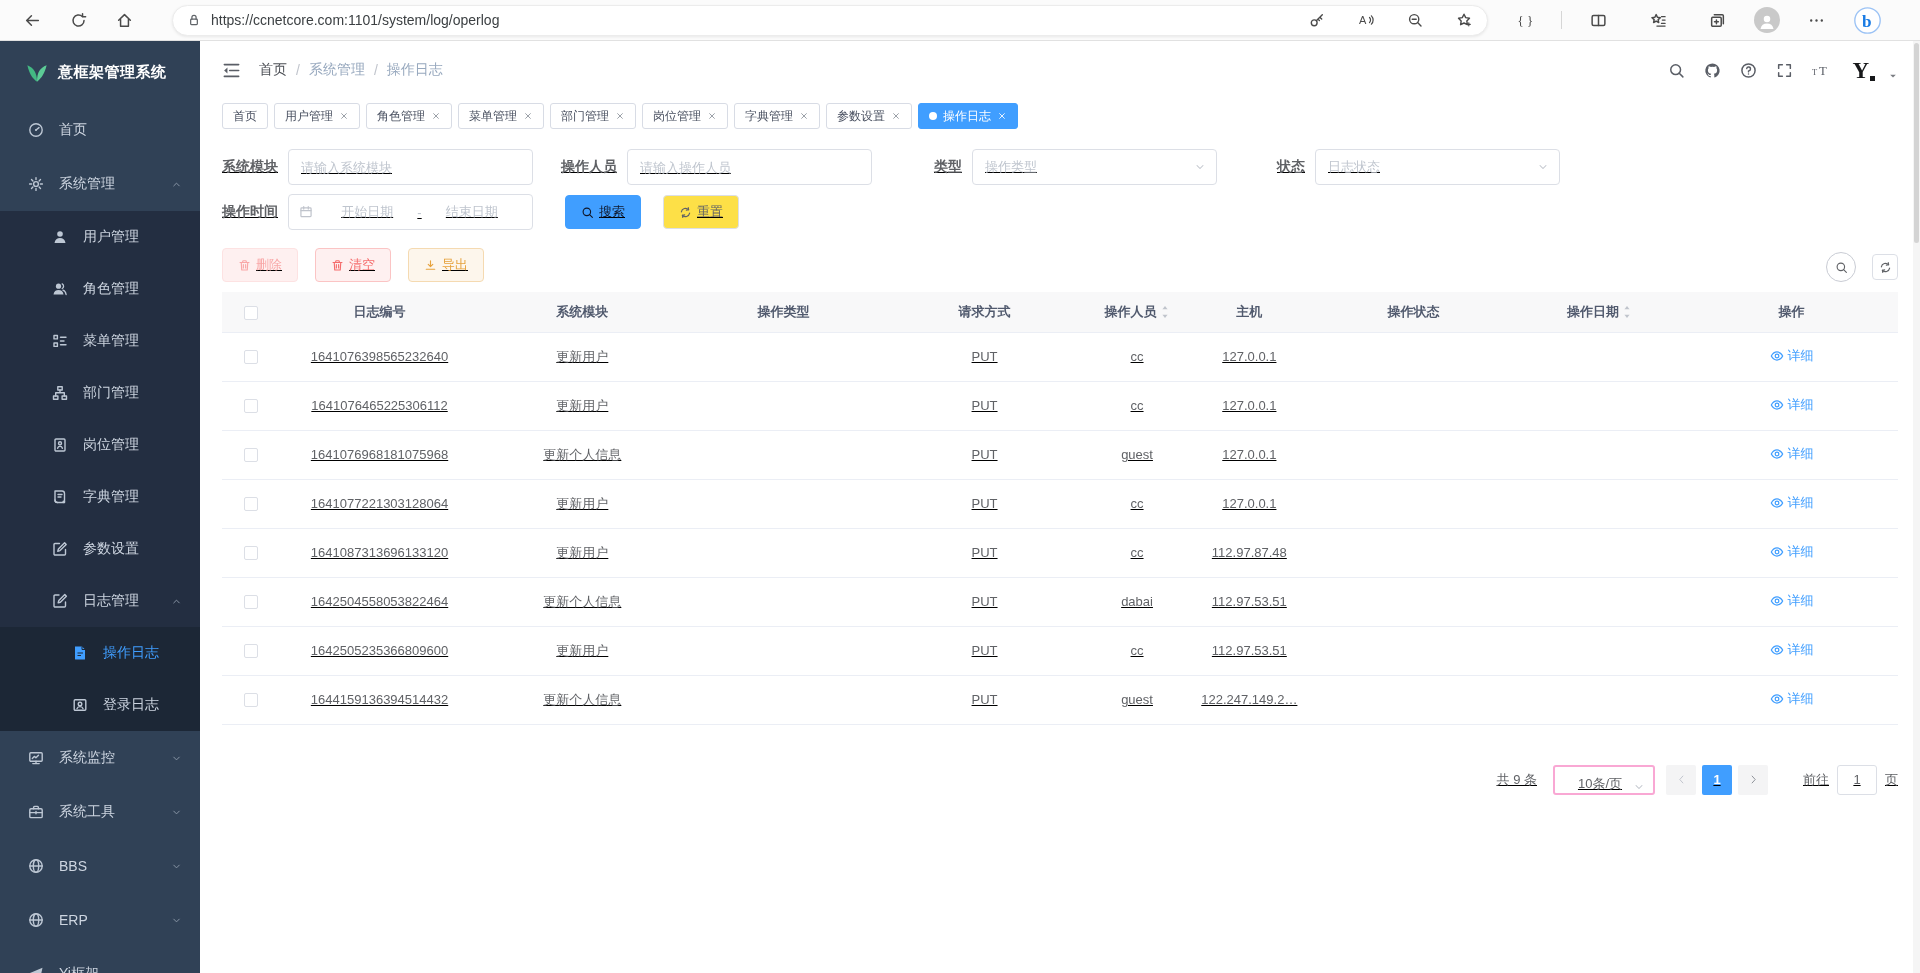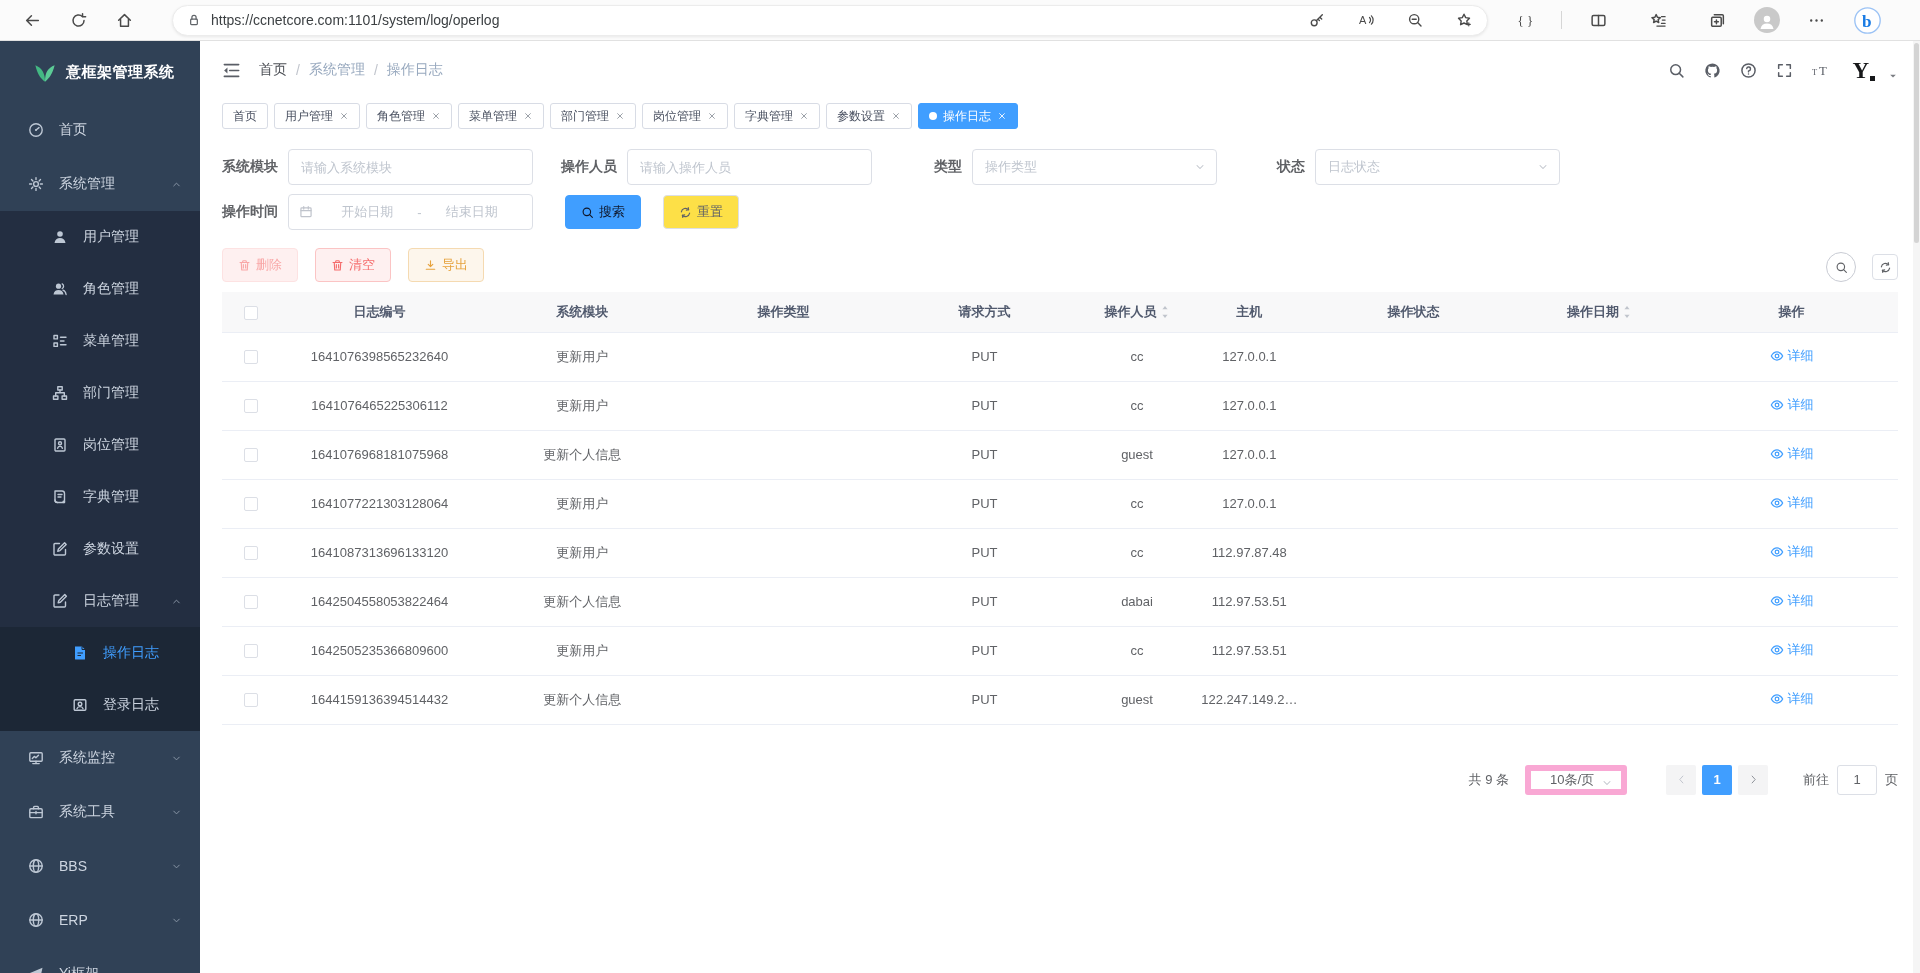--- a/index.html
+++ b/index.html
@@ -30,21 +30,21 @@
   .avatar-ic { width:26px; height:26px; border-radius:50%; background:#c9c9c9; overflow:hidden;
     display:flex; align-items:center; justify-content:center; color:#fff; cursor:pointer; }
   .avatar-ic svg { width:20px; height:20px; margin-top:3px; }
   .bing-ic { cursor:pointer; } .bing-ic svg { width:29px; height:29px; }
 
   
   .app { display:flex; height:932px; position:relative; }
 
   
   .sidebar { width:200px; flex:0 0 200px; background:#304156; overflow:hidden; }
-  .logo { height:62px; display:flex; align-items:center; padding-left:34px; gap:10px; }
+  .logo { height:62px; display:flex; align-items:center; padding-left:26px; gap:10px; }
   .logo .lf svg { width:22px; height:22px; }
   .logo-text { color:#fff; font-size:15px; font-weight:700; letter-spacing:.5px; }
   .menu-item { display:flex; align-items:center; font-size:14px; color:#cdd5e0; cursor:pointer; }
   .mi-top { height:54px; padding-left:28px; }
   .mi-sub { height:52px; padding-left:52px; background:#232e41; }
   .mi-subsub { height:52px; padding-left:72px; background:#1c2736; }
   .menu-item .ic { width:18px; margin-right:13px; color:#bdc7d4; display:flex; }
   .menu-item .ic svg { width:16px; height:16px; }
   .menu-item.active, .menu-item.active .ic { color:#409eff; }
   .menu-item .chev { margin-left:auto; margin-right:18px; color:#8a97a8; display:flex; }
@@ -70,21 +70,21 @@
   .tabbar { height:34px; display:flex; align-items:center; gap:6px; padding:0 22px; }
   .tab { height:26px; border:1px solid #d8dce5; background:#fff; border-radius:3px;
     display:flex; align-items:center; gap:6px; padding:0 10px; font-size:12px; color:#495060;
     cursor:pointer; white-space:nowrap; }
   .tab .x { display:flex; color:#8e939b; } .tab .x svg { width:10px; height:10px; }
   .tab.active { background:#409eff; border-color:#409eff; color:#fff; }
   .tab.active .x { color:#fff; }
   .tab .dot { width:8px; height:8px; border-radius:50%; background:#fff; }
 
   
-  .content { flex:1; padding:16px 22px 4px; }
+  .content { flex:1; padding:16px 22px 4px;text-decoration:underline; }
   .frow { display:flex; align-items:center; height:36px; }
   .frow + .frow { margin-top:9px; }
   .flabel { font-size:14px; font-weight:700; color:#606266; margin-right:10px; white-space:nowrap; }
   .ml28 { margin-left:28px; } .ml62 { margin-left:62px; } .ml52 { margin-left:60px; }
   .f-input, .f-select, .f-date { width:245px; height:36px; border:1px solid #dcdfe6;
     border-radius:4px; background:#fff; font-size:13px; }
   .f-input { padding:0 12px; color:#ef4444; outline:none; }
   .f-input::placeholder { color:#bfc5ce; }
   .f-select { display:flex; align-items:center; padding:0 10px 0 12px; cursor:pointer; }
   .f-select .ph { flex:1; } .ph { color:#bfc5ce; }
@@ -121,22 +121,22 @@
     background:#fff; display:inline-block; vertical-align:middle; cursor:pointer; }
   .th-wrap { display:inline-flex; align-items:center; gap:3px; }
   .sort { display:inline-flex; } .sort svg { width:10px; height:16px; }
   .link-detail { color:#409eff; display:inline-flex; align-items:center; gap:4px; cursor:pointer; }
   .link-detail .eic { display:flex; } .link-detail .eic svg { width:14px; height:14px; }
 
   
   .pagination { display:flex; align-items:center; justify-content:flex-end; margin-top:40px;
     font-size:13px; color:#606266; }
   .p-total { margin-right:16px; }
-  .p-size { width:102px; height:30px; border:6px solid #f9a8d4; border-radius:3px;
-    display:flex; align-items:flex-end; padding:0 8px 0 12px; cursor:pointer; margin-right:36px; }
+  .p-size { width:102px; height:30px; border:2px solid #f9a8d4; border-radius:3px;
+    display:flex; align-items:flex-end; padding:0 8px 0 12px; cursor:pointer; margin-right:8px; }
   .p-size span:first-child { flex:1; text-align:center; color:#606266; }
   .p-btn { width:30px; height:30px; background:#f4f4f5; border-radius:2px; margin:0 3px;
     display:flex; align-items:center; justify-content:center; cursor:pointer; }
   .p-btn svg { width:11px; height:11px; }
   .p-prev { color:#c0c4cc; } .p-next { color:#8b9097; }
   .p-cur { width:30px; height:30px; background:#409eff; color:#fff; border-radius:2px;
     margin:0 3px; display:flex; align-items:center; justify-content:center; font-weight:700;
     cursor:pointer; }
   .p-goto { margin-left:32px; margin-right:8px; }
   .p-input { width:40px; height:30px; border:1px solid #dcdfe6; border-radius:3px;

